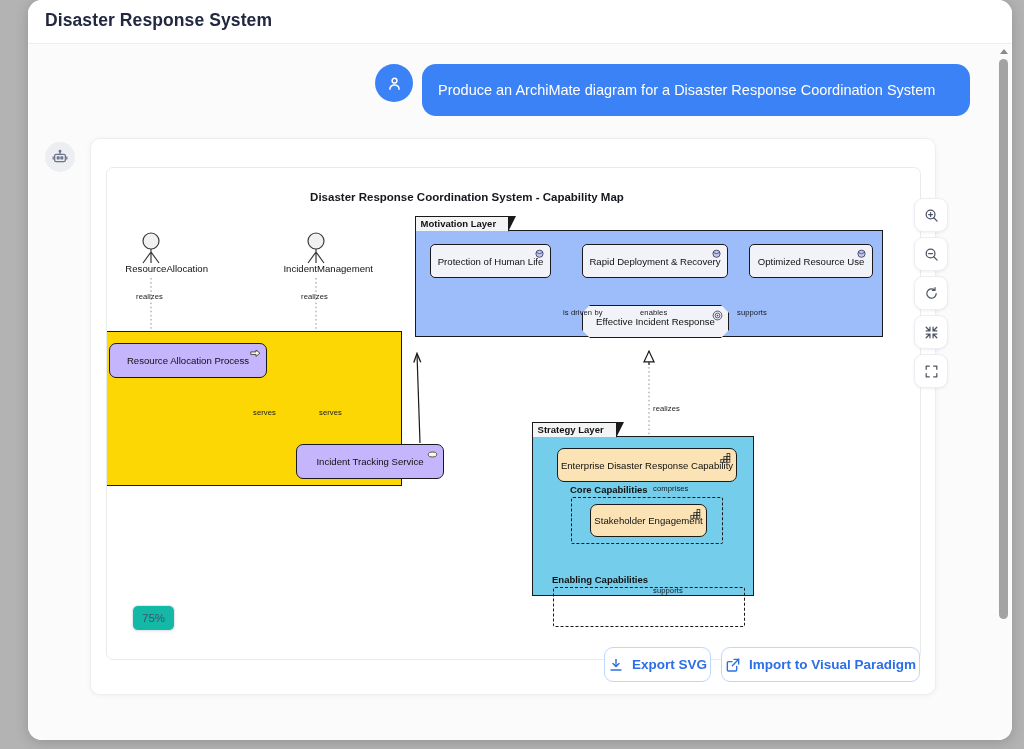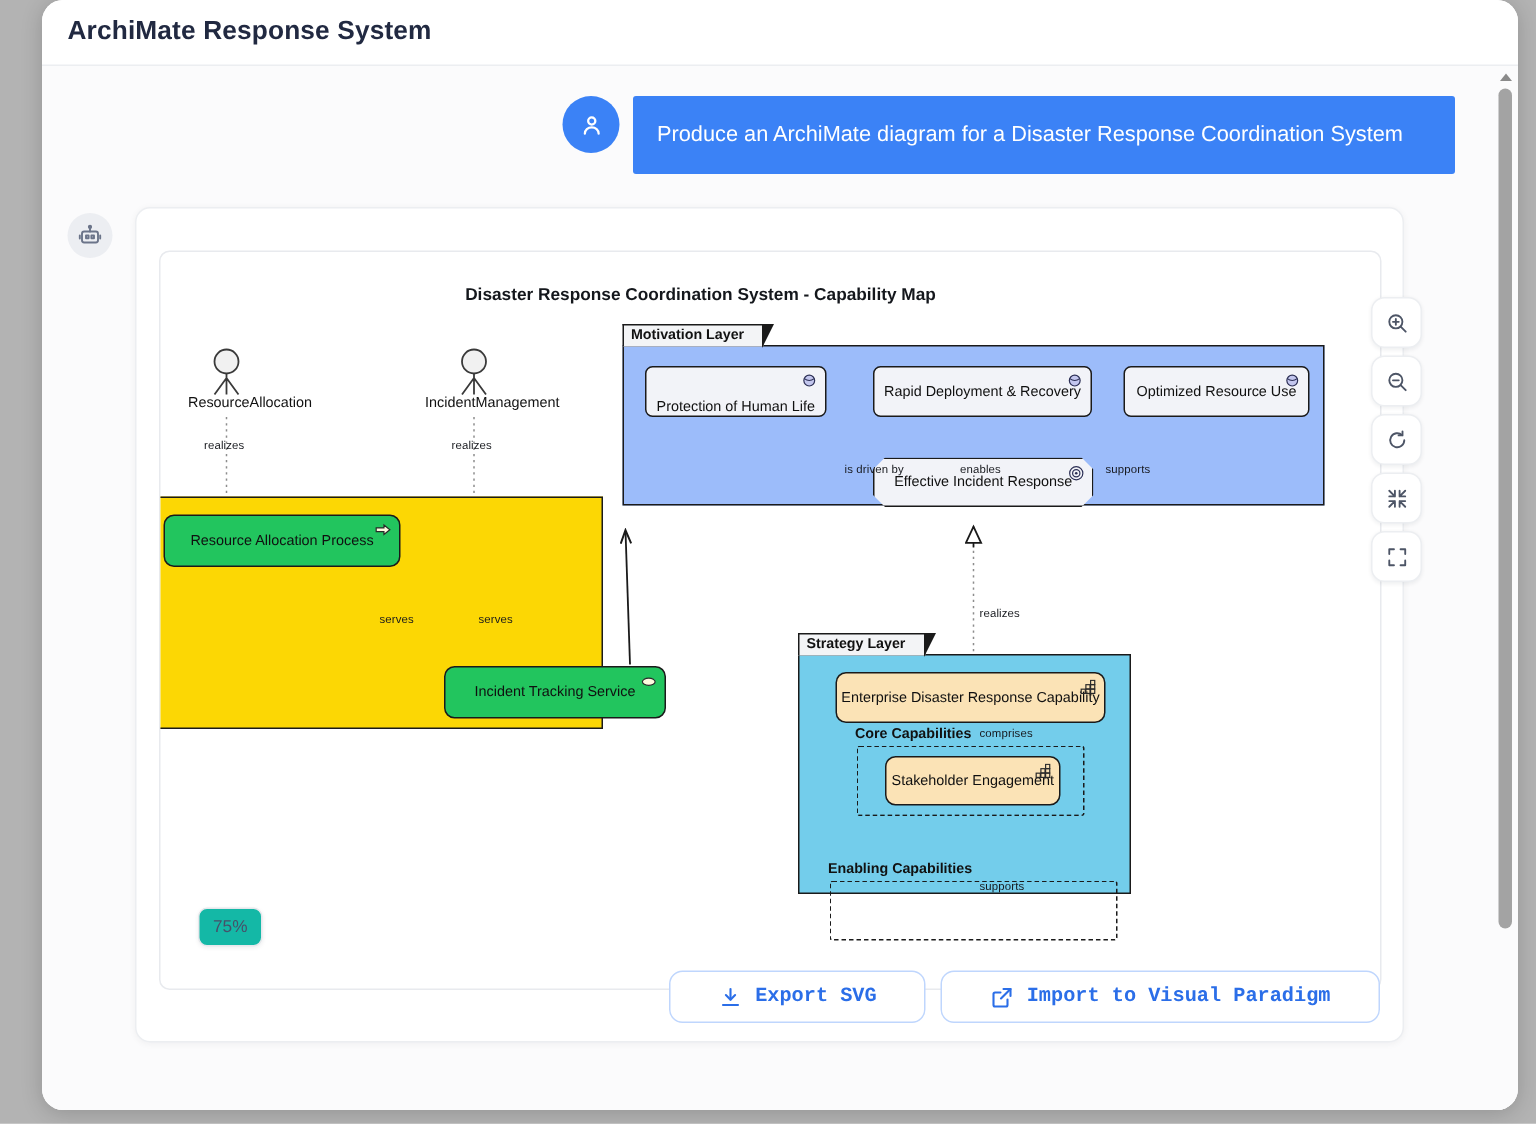--- a/index.html
+++ b/index.html
@@ -51,21 +51,21 @@
   #user-avatar {
     position: absolute; left: 0; top: 0;
     width: 38px; height: 38px; border-radius: 50%;
     background: #3b82f6;
     display: flex; align-items: center; justify-content: center;
   }
   #user-bubble {
     position: absolute; left: 47px; top: 0;
     width: 548px; min-height: 52px;
     background: #3b82f6;
-    border-radius: 2px;
+    border-radius: 14px;
     color: #ffffff;
     font-size: 14.5px;
     line-height: 52px;
     padding: 0 16px;
     white-space: nowrap;
   }
 
   
   #assistant-avatar {
     position: absolute; left: 17px; top: 98px;
@@ -139,21 +139,21 @@
     border: 1.2px solid #1a1a1a;
     display: flex; align-items: center; justify-content: center;
     font-size: 9.6px; color: #101010;
     white-space: nowrap;
     text-align: center;
   }
   .node-motivation { background: #f2f3f8; border-radius: 5px; }
   .node-goal-oct   { background: #f2f3f8; border-radius: 2px;
     clip-path: polygon(8px 0, calc(100% - 8px) 0, 100% 8px, 100% calc(100% - 8px),
                         calc(100% - 8px) 100%, 8px 100%, 0 calc(100% - 8px), 0 8px); }
-  .node-business   { background: #22c55e; border-radius: 7px; }
+  .node-business   { background: #c4b5fd; border-radius: 7px; }
   .node-capability { background: #fbe3b6; border-radius: 7px; }
 
   .node-icon { position: absolute; right: 5px; top: 4px; width: 11px; height: 11px; }
 
   
   .actor { position: absolute; width: 58px; height: 46px; }
   .actor-label {
     position: absolute; top: 31px; left: -28px; width: 114px;
     text-align: right; font-size: 9.6px; color: #111; white-space: nowrap;
   }
@@ -202,24 +202,23 @@
     display: flex; gap: 10px;
   }
   .action-btn {
     height: 35px;
     background: #ffffff;
     border: 1.3px solid #bfd6fd;
     border-radius: 9px;
     color: #2b6ee8;
     font-size: 13.5px; font-weight: 700;
     display: flex; align-items: center; gap: 8px;
-    padding: 0 32px;
+    padding: 0 3px;
     cursor: pointer;
     white-space: nowrap;
-    font-family: Liberation Mono, monospace;
   }
 
   
   #scrollbar-track {
     position: absolute; right: 2px; top: 44px;
     width: 13px; height: 696px;
     background: #fbfbfc;
   }
   #scrollbar-arrow {
     position: absolute; left: 3px; top: 5px;
@@ -233,21 +232,21 @@
     width: 9px; height: 560px;
     background: #a3a3a3; border-radius: 5px;
   }
 </style>
 </head>
 <body>
 
 <div id="app-window">
 
   <div id="app-header">
-    <div id="app-title">ArchiMate Response System</div>
+    <div id="app-title">Disaster Response System</div>
   </div>
 
   <div id="chat-scroll">
 
     <div id="user-row">
       <div id="user-avatar">
         <svg width="17" height="17" viewBox="0 0 24 24" fill="none" stroke="#ffffff" stroke-width="2.1" stroke-linecap="round" stroke-linejoin="round">
           <circle cx="12" cy="8" r="3.4"></circle>
           <path d="M5.5 20c0-3.6 2.9-6 6.5-6s6.5 2.4 6.5 6"></path>
         </svg>
@@ -322,21 +321,21 @@
             </svg>
             <div class="actor-label">IncidentManagement</div>
           </div>
 
           <div class="edge-label" style="left:29px; top:124px;">realizes</div>
           <div class="edge-label" style="left:194px; top:124px;">realizes</div>
 
           <div class="layer-box" id="motivation-layer">
             <div class="layer-tab">Motivation Layer</div>
 
-            <div class="node node-motivation" style="left:14px; top:13px; width:121px; height:34px;align-items:flex-end;">
+            <div class="node node-motivation" style="left:14px; top:13px; width:121px; height:34px;">
               <svg class="node-icon" viewBox="0 0 14 14">
                 <circle cx="7" cy="6" r="4.6" fill="#c3c6ee" stroke="#2c2f55" stroke-width="1"></circle>
                 <path d="M2.8,4.4 Q7,7.6 11.2,4.4" fill="none" stroke="#2c2f55" stroke-width="0.9"></path>
               </svg>
               <span>Protection of Human Life</span>
             </div>
 
             <div class="node node-motivation" style="left:166px; top:13px; width:146px; height:34px;">
               <svg class="node-icon" viewBox="0 0 14 14">
                 <circle cx="7" cy="6" r="4.6" fill="#c3c6ee" stroke="#2c2f55" stroke-width="1"></circle>

